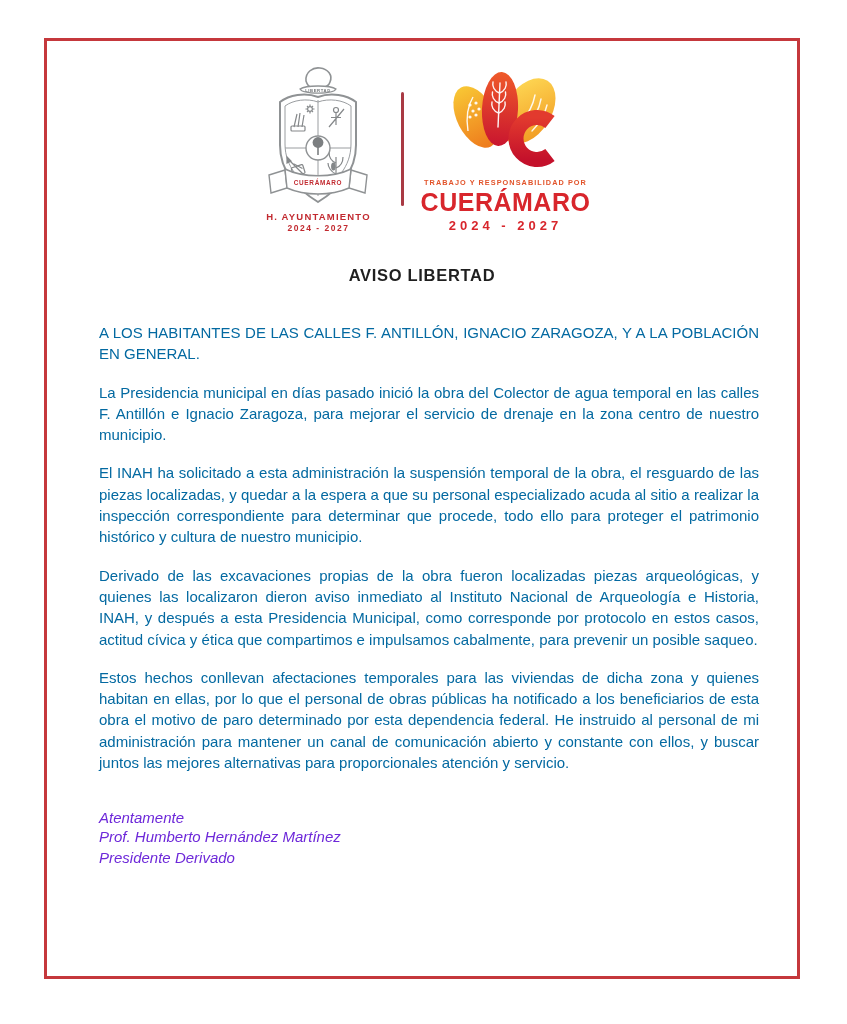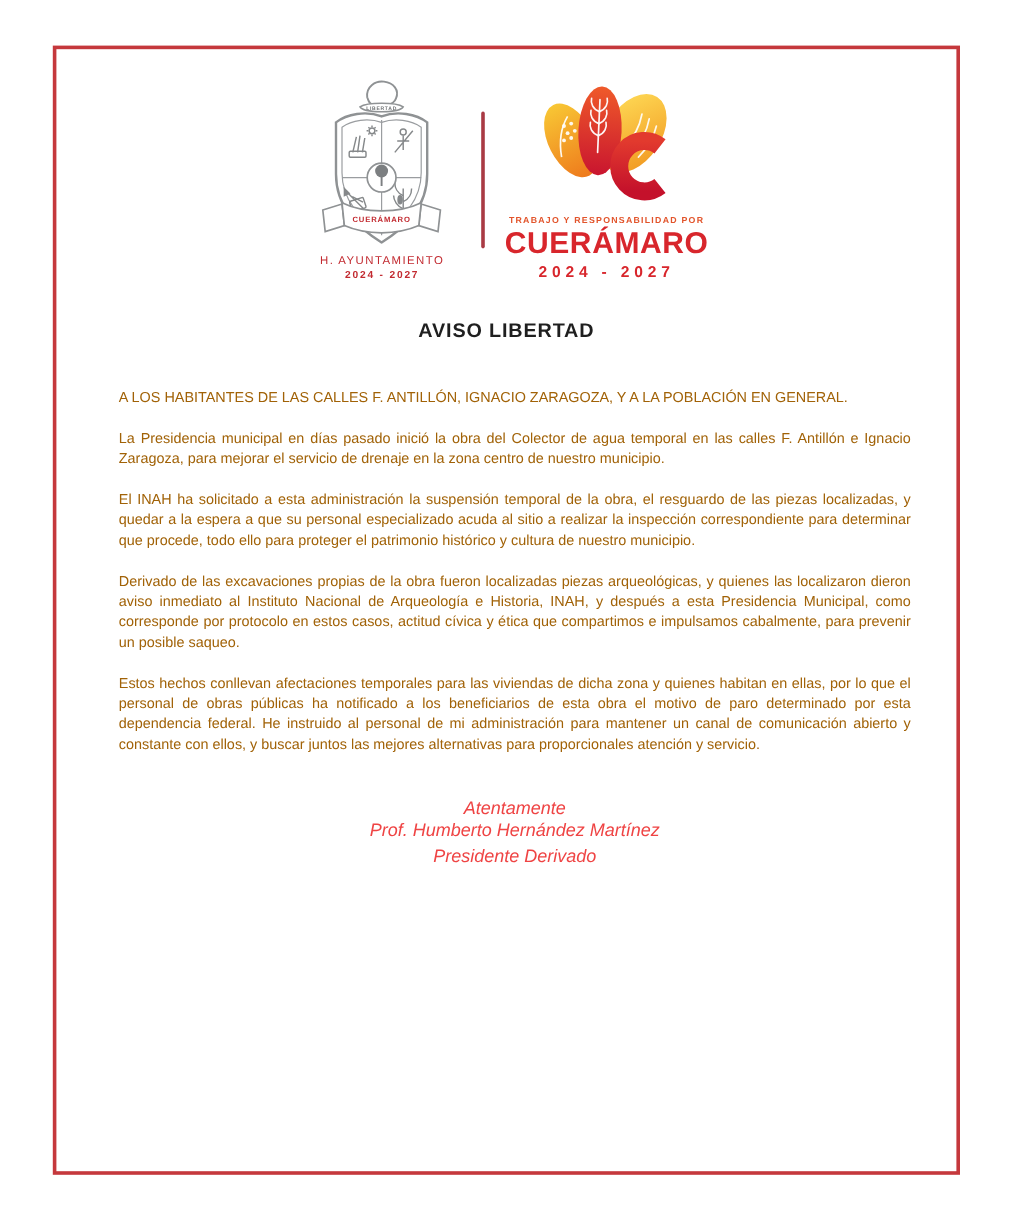--- a/index.html
+++ b/index.html
@@ -16,21 +16,21 @@
 
   
   .header {
     margin-top: 24px;
     display: flex;
     justify-content: center;
     align-items: center;
     gap: 17px;
   }
   .crest-block { width: 130px; text-align: center; }
-  .crest-org   { font-size: 9.5px; font-weight: normal; letter-spacing: 1.2px; margin-top: 2px; }
+  .crest-org   { font-size: 9.5px; font-weight: bold; letter-spacing: 1.2px; margin-top: 2px; }
   .crest-term  { font-size: 8.5px; font-weight: bold; letter-spacing: 1.5px; margin-top: 1px; }
 
   .divider { width: 3px; height: 114px; border-radius: 2px; }
 
   .brand-block { width: 170px; text-align: center; }
   .brand-tagline {
     font-size: 7.3px; font-weight: bold; letter-spacing: 1.05px;
     margin-top: 3px; white-space: nowrap;
   }
   .brand-name {
@@ -48,27 +48,27 @@
     text-align: center;
     font-size: 16.5px;
     font-weight: bold;
     letter-spacing: 0.7px;
     color: #1f1f1f;
   }
   .content {
     padding: 37px 38px 0 52px;
   }
   .content p {
-    font-size: 12px;
+    font-size: 15px;
     line-height: 1.42;
     text-align: justify;
-    color: #a16207;
+    color: #0369a1;
     margin-bottom: 17px;
   }
-  .signature { text-align: center; font-style: italic; color: #ef4444; }
+  .signature { text-align: left; font-style: italic; color: #6d28d9; }
   .closing { margin-top: 36px; font-size: 15px; }
   .signer  { font-size: 15px; line-height: 1.4; }
 </style>
 </head>
 <body>
 
 <div class="frame" style="border-color: rgb(197, 56, 60);">
 
   <div class="header">
 

